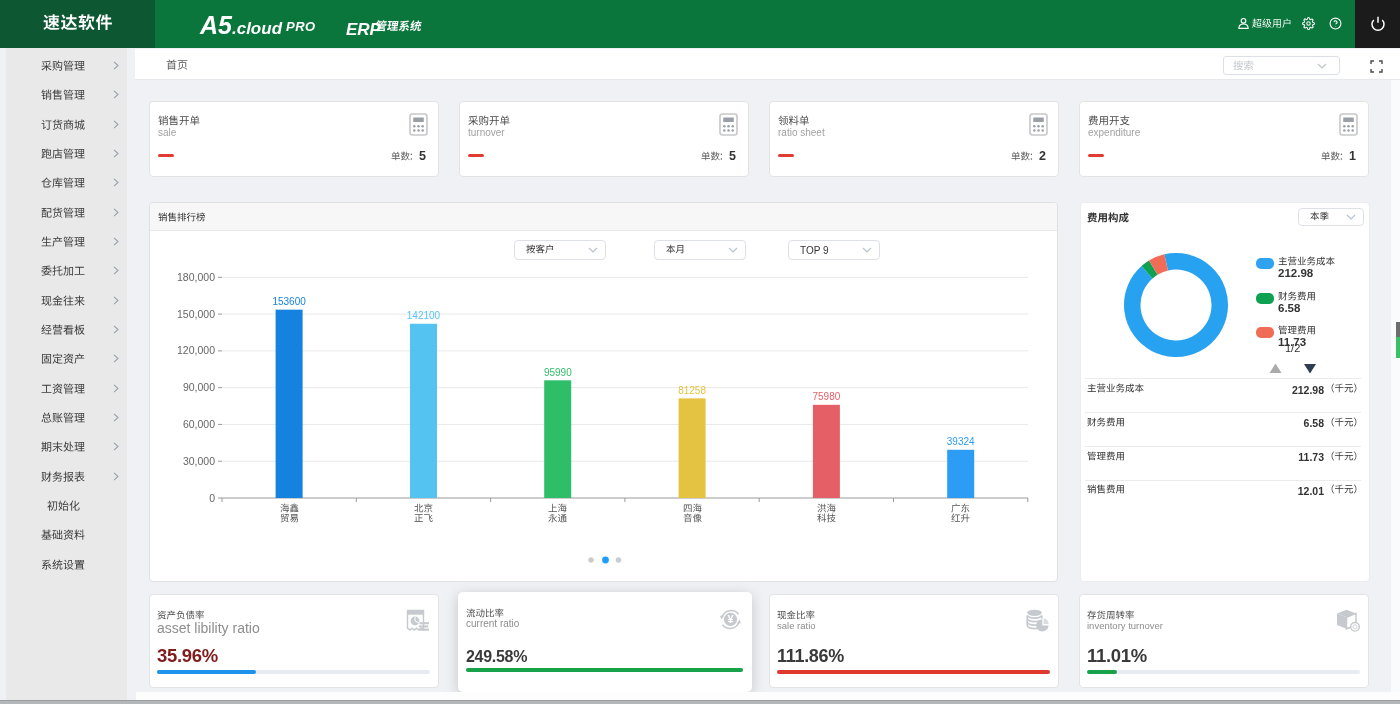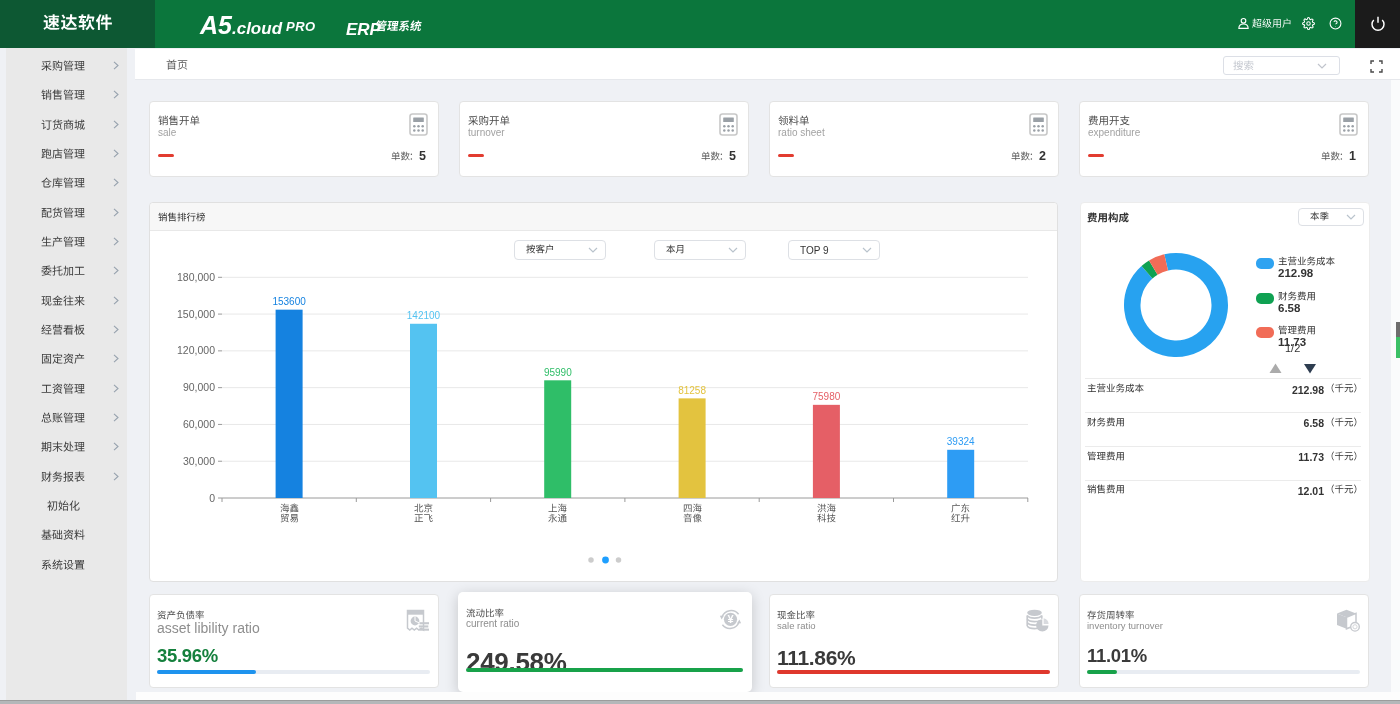--- a/index.html
+++ b/index.html
@@ -821,21 +821,21 @@
     <svg style="position:absolute;left:157.0px;top:610.5px;overflow:visible" width="48" height="10">
       <g transform="translate(0,7.60) scale(0.009500,-0.009500)" fill="#4a4a4a">
         <use href="#r8d44" x="0"></use>
         <use href="#r4ea7" x="1000"></use>
         <use href="#r8d1f" x="2000"></use>
         <use href="#r503a" x="3000"></use>
         <use href="#r7387" x="4000"></use>
       </g>
     </svg>
     <div style="position:absolute;left:157.0px;top:621.3px;font-size:14px;color:#8e8e8e;line-height:1;white-space:nowrap;">asset libility ratio</div>
-    <div style="position:absolute;left:157.0px;top:646.5px;font-size:18.5px;color:#15803d;line-height:1;white-space:nowrap;font-weight:bold;letter-spacing:-0.3px;">35.96%</div>
+    <div style="position:absolute;left:157.0px;top:646.5px;font-size:18.5px;color:#7f1d1d;line-height:1;white-space:nowrap;font-weight:bold;letter-spacing:-0.3px;">35.96%</div>
     <div style="position:absolute;left:157.0px;top:669.5px;width:273.0px;height:4.5px;background:#e8ecf2;border-radius:2.5px;"></div>
     <div style="position:absolute;left:157.0px;top:669.5px;width:99.1px;height:4.5px;background:#1e93ee;border-radius:2.5px;"></div>
     <svg style="position:absolute;left:406px;top:609px" width="24" height="24" viewBox="0 0 24 24">
 <path d="M1.5 1.5 H17.5 V21 L15.2 19.2 L12.9 21 L10.6 19.2 L8.3 21 L6 19.2 L3.8 21 L1.5 19.2 Z" fill="none" stroke="#c6c9ce" stroke-width="1.5"></path>
 <rect x="1.5" y="1.5" width="16" height="4.2" fill="#c6c9ce"></rect>
 <circle cx="9" cy="12" r="4.4" fill="#c6c9ce"></circle>
       <path d="M9 12 L9 7.6 M9 12 L13 13.8" stroke="#fff" stroke-width="1"></path>
 <g fill="#c6c9ce">
         <rect x="13.5" y="13.2" width="9.5" height="2.1"></rect>
         <rect x="12.8" y="16.4" width="9.5" height="2.1"></rect>
@@ -845,42 +845,42 @@
     <div style="position:absolute;left:458.0px;top:592.0px;width:294.0px;height:100.0px;background:#fff;border-radius:5.0px;box-shadow:0 3px 14px rgba(0,0,0,0.18);"></div>
     <svg style="position:absolute;left:466.0px;top:608.5px;overflow:visible" width="38" height="10">
       <g transform="translate(0,7.60) scale(0.009500,-0.009500)" fill="#4a4a4a">
         <use href="#r6d41" x="0"></use>
         <use href="#r52a8" x="1000"></use>
         <use href="#r6bd4" x="2000"></use>
         <use href="#r7387" x="3000"></use>
       </g>
     </svg>
     <div style="position:absolute;left:466.0px;top:619.3px;font-size:10px;color:#8e8e8e;line-height:1;white-space:nowrap;">current ratio</div>
-    <div style="position:absolute;left:466.0px;top:648.5px;font-size:26px;color:#3a3a3a;line-height:1;white-space:nowrap;font-weight:bold;letter-spacing:-0.3px;">249.58%</div>
+    <div style="position:absolute;left:466.0px;top:648.5px;font-size:16px;color:#3a3a3a;line-height:1;white-space:nowrap;font-weight:bold;letter-spacing:-0.3px;">249.58%</div>
     <div style="position:absolute;left:466.0px;top:667.5px;width:277.0px;height:4.5px;background:#e8ecf2;border-radius:2.5px;"></div>
     <div style="position:absolute;left:466.0px;top:667.5px;width:277.0px;height:4.5px;background:#18a24a;border-radius:2.5px;"></div>
     <svg style="position:absolute;left:719px;top:609px" width="23" height="21" viewBox="0 0 23 21">
 <circle cx="11.5" cy="10.3" r="6.6" fill="#c6c9ce"></circle>
 <text x="11.5" y="14.3" font-family="Liberation Sans,sans-serif" font-size="11" font-weight="bold" fill="#fff" text-anchor="middle">¥</text>
 <path d="M19.6 5.2 A9.6 9.6 0 0 0 3.0 8.0" fill="none" stroke="#c6c9ce" stroke-width="1.5"></path>
 <path d="M3.4 15.8 A9.6 9.6 0 0 0 20.0 13.0" fill="none" stroke="#c6c9ce" stroke-width="1.5"></path>
 <path d="M0.9 6.7 L5.0 6.5 L2.6 10.4 Z" fill="#c6c9ce"></path>
 <path d="M22.1 14.3 L18.0 14.5 L20.4 10.6 Z" fill="#c6c9ce"></path>
     </svg>
     <div style="position:absolute;left:769.0px;top:594.0px;width:290.0px;height:94.0px;background:#fff;border:1px solid #e3e3e3;border-radius:4.0px;"></div>
     <svg style="position:absolute;left:777.0px;top:610.5px;overflow:visible" width="38" height="10">
       <g transform="translate(0,7.60) scale(0.009500,-0.009500)" fill="#4a4a4a">
         <use href="#r73b0" x="0"></use>
         <use href="#r91d1" x="1000"></use>
         <use href="#r6bd4" x="2000"></use>
         <use href="#r7387" x="3000"></use>
       </g>
     </svg>
     <div style="position:absolute;left:777.0px;top:621.3px;font-size:9.5px;color:#8e8e8e;line-height:1;white-space:nowrap;">sale ratio</div>
-    <div style="position:absolute;left:777.0px;top:646.5px;font-size:21px;color:#3a3a3a;line-height:1;white-space:nowrap;font-weight:bold;letter-spacing:-0.3px;">111.86%</div>
+    <div style="position:absolute;left:777.0px;top:646.5px;font-size:18px;color:#3a3a3a;line-height:1;white-space:nowrap;font-weight:bold;letter-spacing:-0.3px;">111.86%</div>
     <div style="position:absolute;left:777.0px;top:669.5px;width:273.0px;height:4.5px;background:#e8ecf2;border-radius:2.5px;"></div>
     <div style="position:absolute;left:777.0px;top:669.5px;width:273.0px;height:4.5px;background:#df382d;border-radius:2.5px;"></div>
     <svg style="position:absolute;left:1026px;top:609px" width="23" height="23" viewBox="0 0 23 23">
 <ellipse cx="8.5" cy="3.8" rx="7.3" ry="3.1" fill="#c6c9ce"></ellipse>
 <g fill="none" stroke="#c6c9ce" stroke-width="1.6">
 <path d="M1.2 6.5 c1.1 1.7 3.9 2.6 7.3 2.6 c3.4 0 6.2 -0.9 7.3 -2.6"></path>
 <path d="M1.2 10 c1.1 1.7 3.9 2.6 7.3 2.6 c2.1 0 4 -0.35 5.3 -1"></path>
 <path d="M1.2 13.5 c1.1 1.7 3.9 2.6 7.3 2.6 c1.2 0 2.4 -0.12 3.4 -0.33"></path>
 <path d="M1.2 17 c1.1 1.7 3.9 2.6 7.3 2.6 c1.2 0 2.4 -0.12 3.4 -0.33"></path>
 <path d="M1.2 6.5 v10.5"></path>

